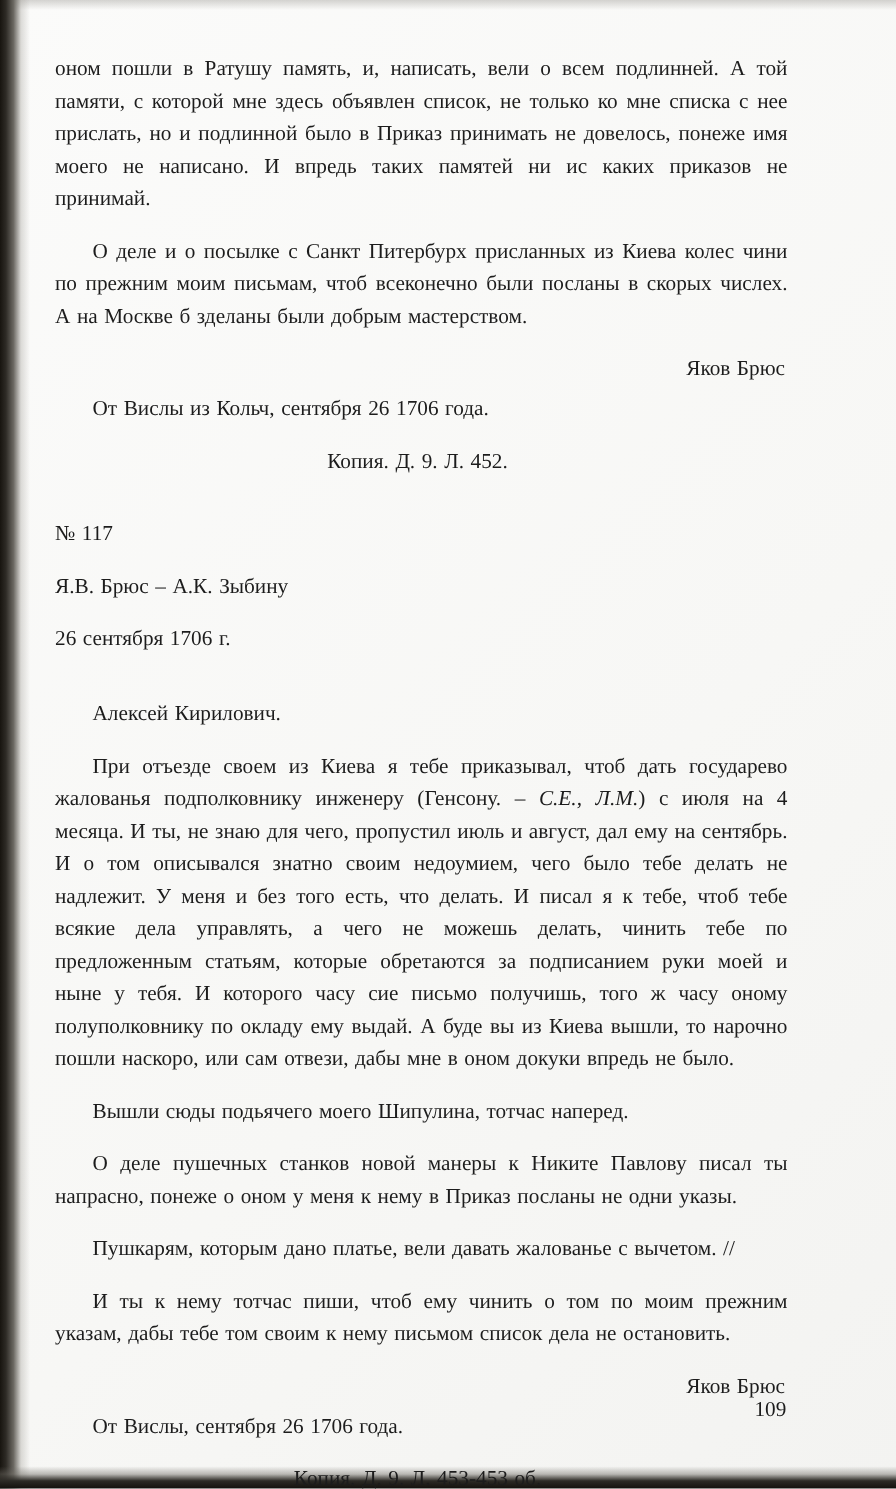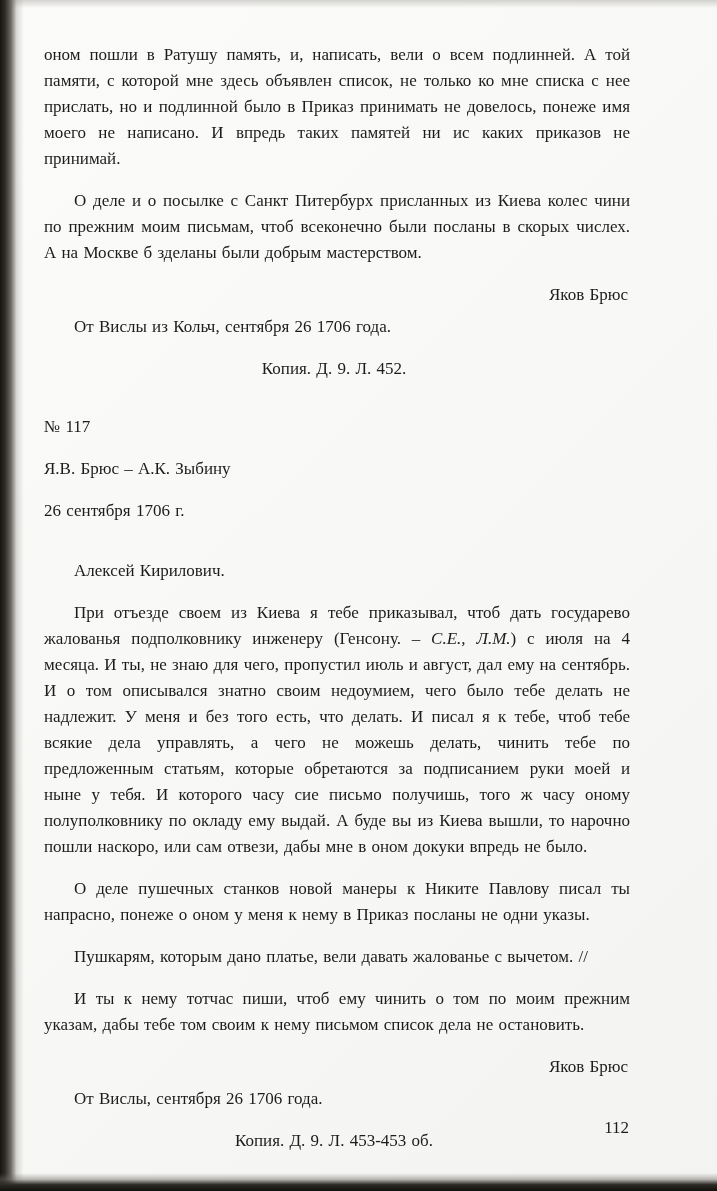--- a/index.html
+++ b/index.html
@@ -105,23 +105,24 @@
     <p class="source">Копия. Д. 9. Л. 452.</p>
 
     <div class="letter-heading">
       <p class="heading-line bold">№ 117</p>
       <p class="heading-line bold">Я.В. Брюс –  А.К. Зыбину</p>
       <p class="heading-line">26 сентября 1706 г.</p>
     </div>
 
     <p class="para salutation">Алексей Кирилович.</p>
     <p class="para"><span>При отъезде своем из Киева я тебе приказывал, чтоб дать государево жалованья подполковнику инженеру (Генсону. – </span><em>С.Е., Л.М.</em><span>) с июля на 4 месяца. И ты, не знаю для чего, пропустил июль и август, дал ему на сентябрь. И о том описывался знатно своим недоумием, чего было тебе делать не надлежит. У меня и без того есть, что делать. И писал я к тебе, чтоб тебе всякие дела управлять, а чего не можешь делать, чинить тебе по предложенным статьям, которые обретаются за подписанием руки моей и ныне у тебя. И которого часу сие письмо получишь, того ж часу оному полуполковнику по окладу ему выдай. А буде вы из Киева вышли, то нарочно пошли наскоро, или сам отвези, дабы мне в оном докуки впредь не было.</span></p>
+    <p class="para">Вышли сюды подьячего моего Шипулина, тотчас наперед.</p>
     <p class="para">О деле пушечных станков новой манеры к Никите Павлову писал ты напрасно, понеже о оном у меня к нему в Приказ посланы не одни указы.</p>
     <p class="para">Пушкарям, которым дано платье, вели давать жалованье с вычетом. //</p>
     <p class="para">И ты к нему тотчас пиши, чтоб ему чинить о том по моим прежним указам, дабы тебе том своим к нему письмом список дела не остановить.</p>
     <p class="signature">Яков Брюс</p>
     <p class="para dateline">От Вислы, сентября 26 1706 года.</p>
     <p class="source">Копия. Д. 9. Л. 453-453 об.</p>
 
   </div>
 
-  <div class="page-number">112</div>
+  <div class="page-number">109</div>
 </div>
 
 </body></html>

